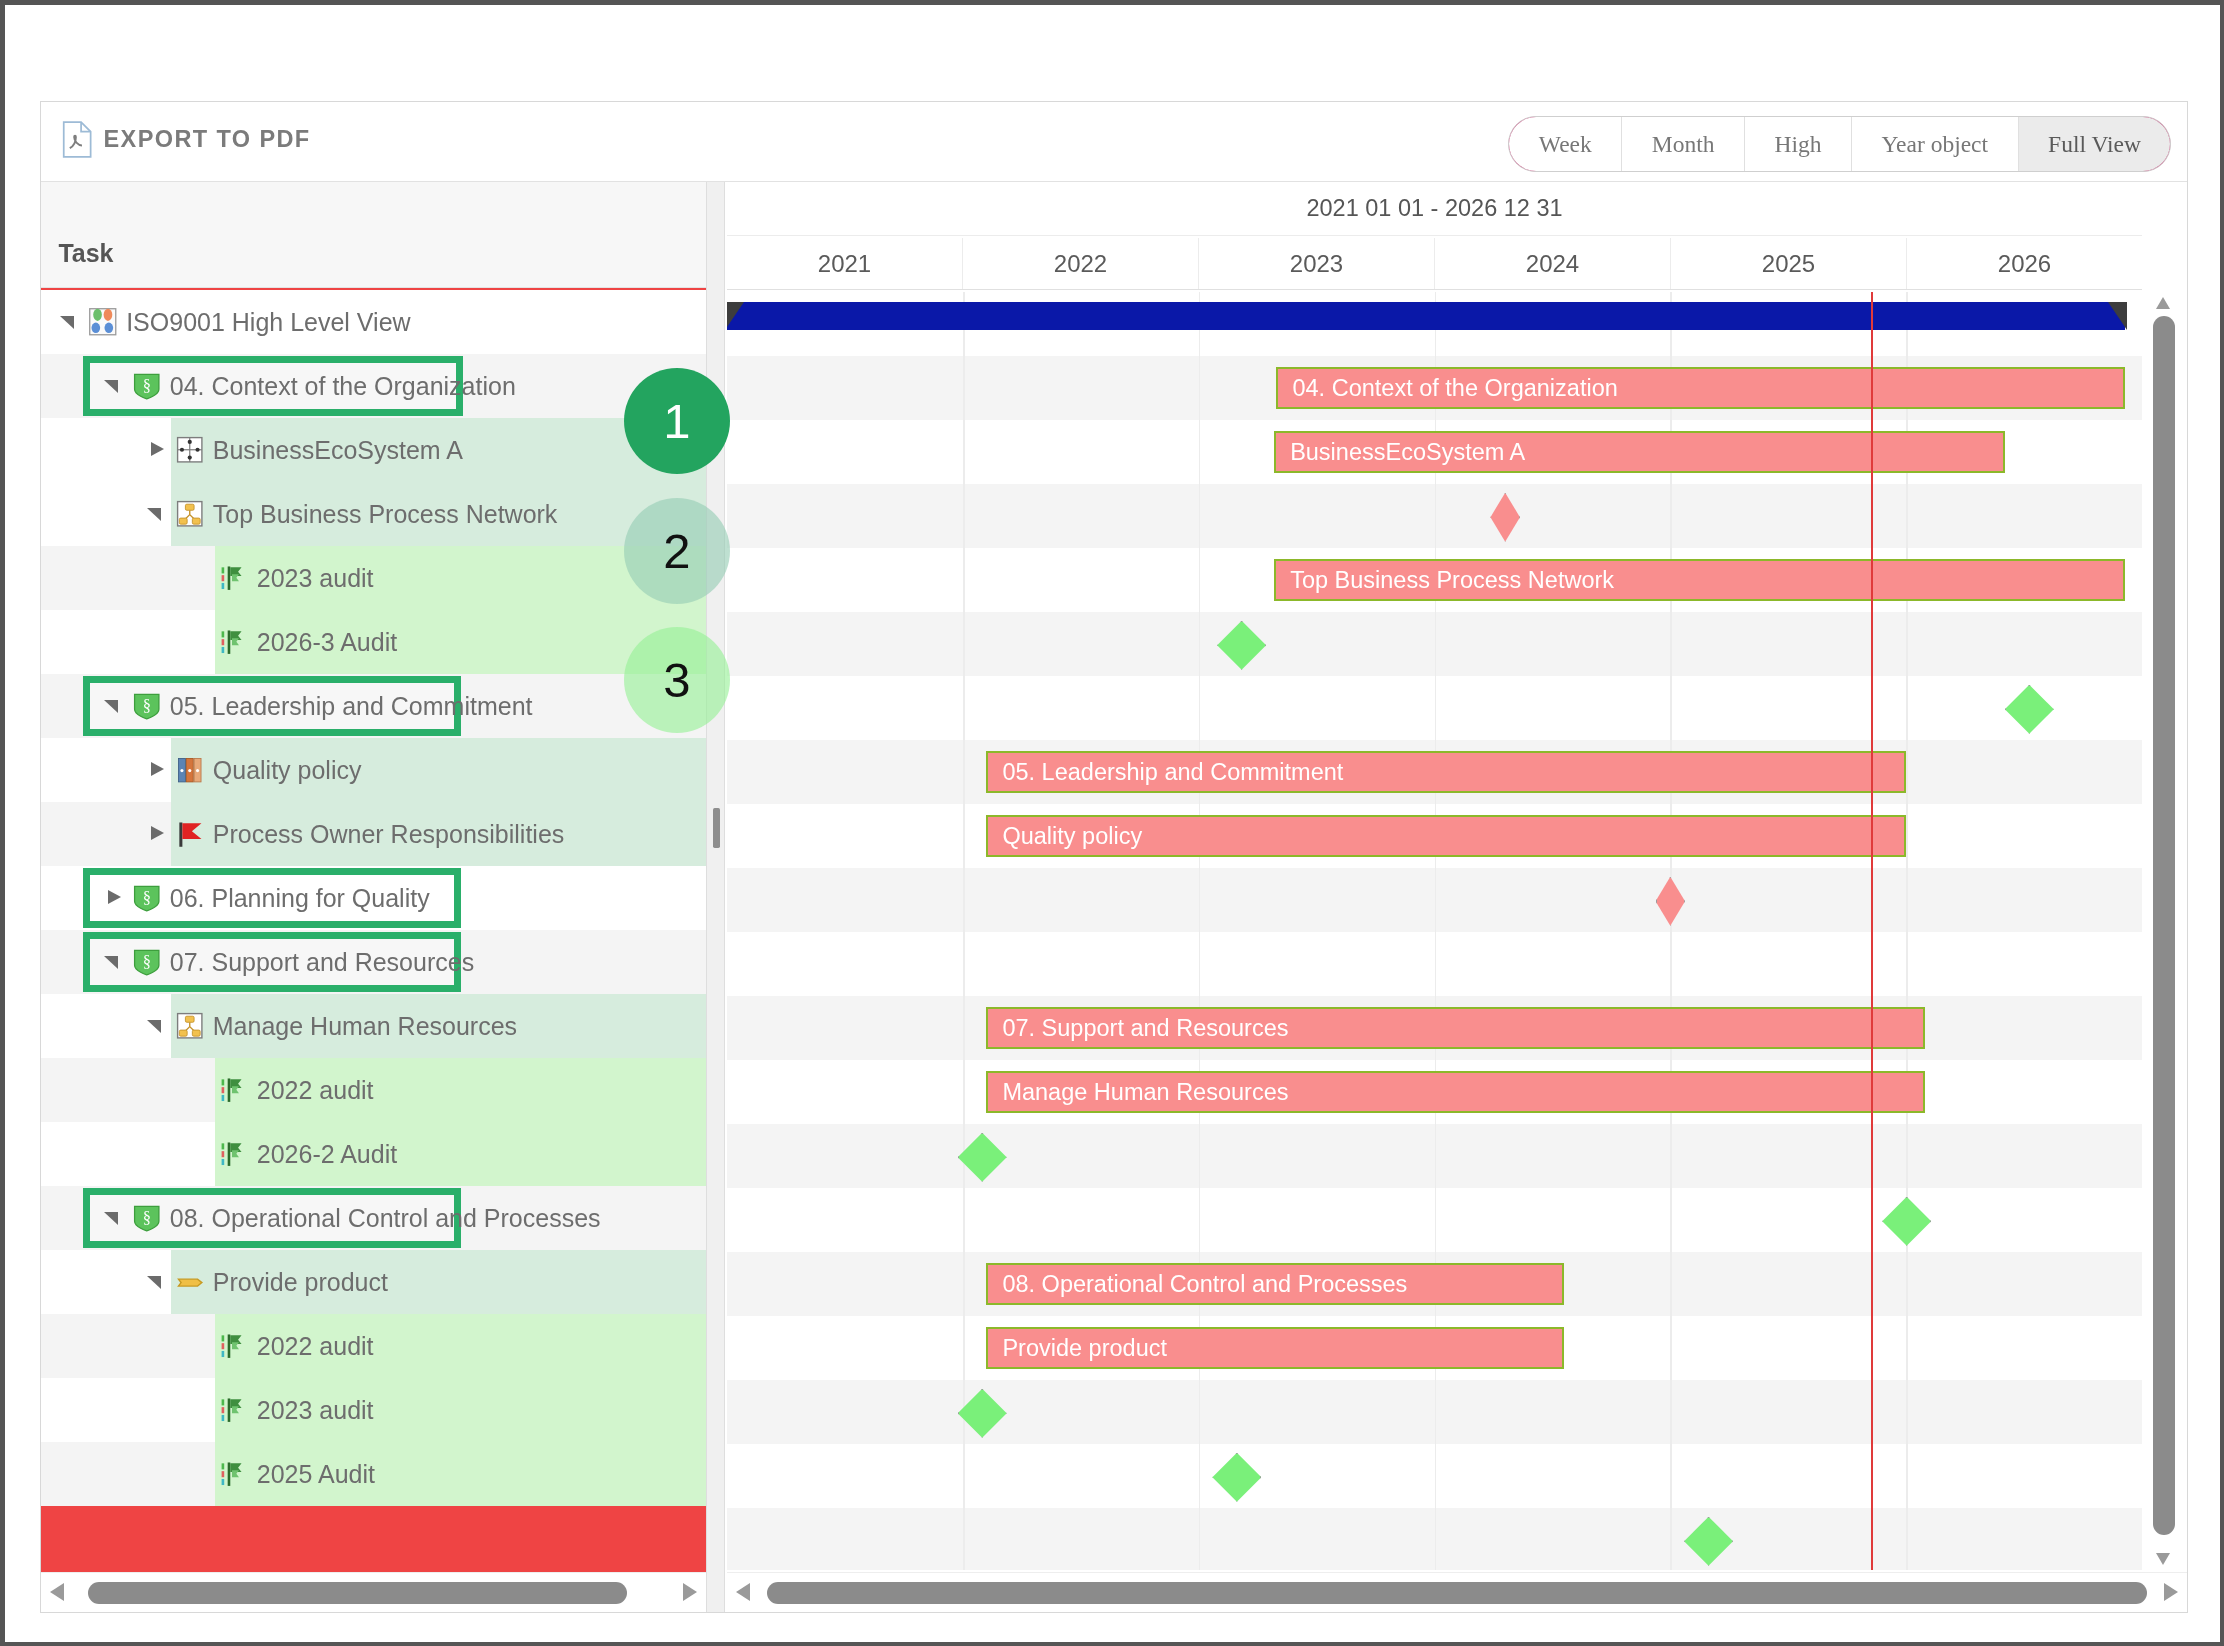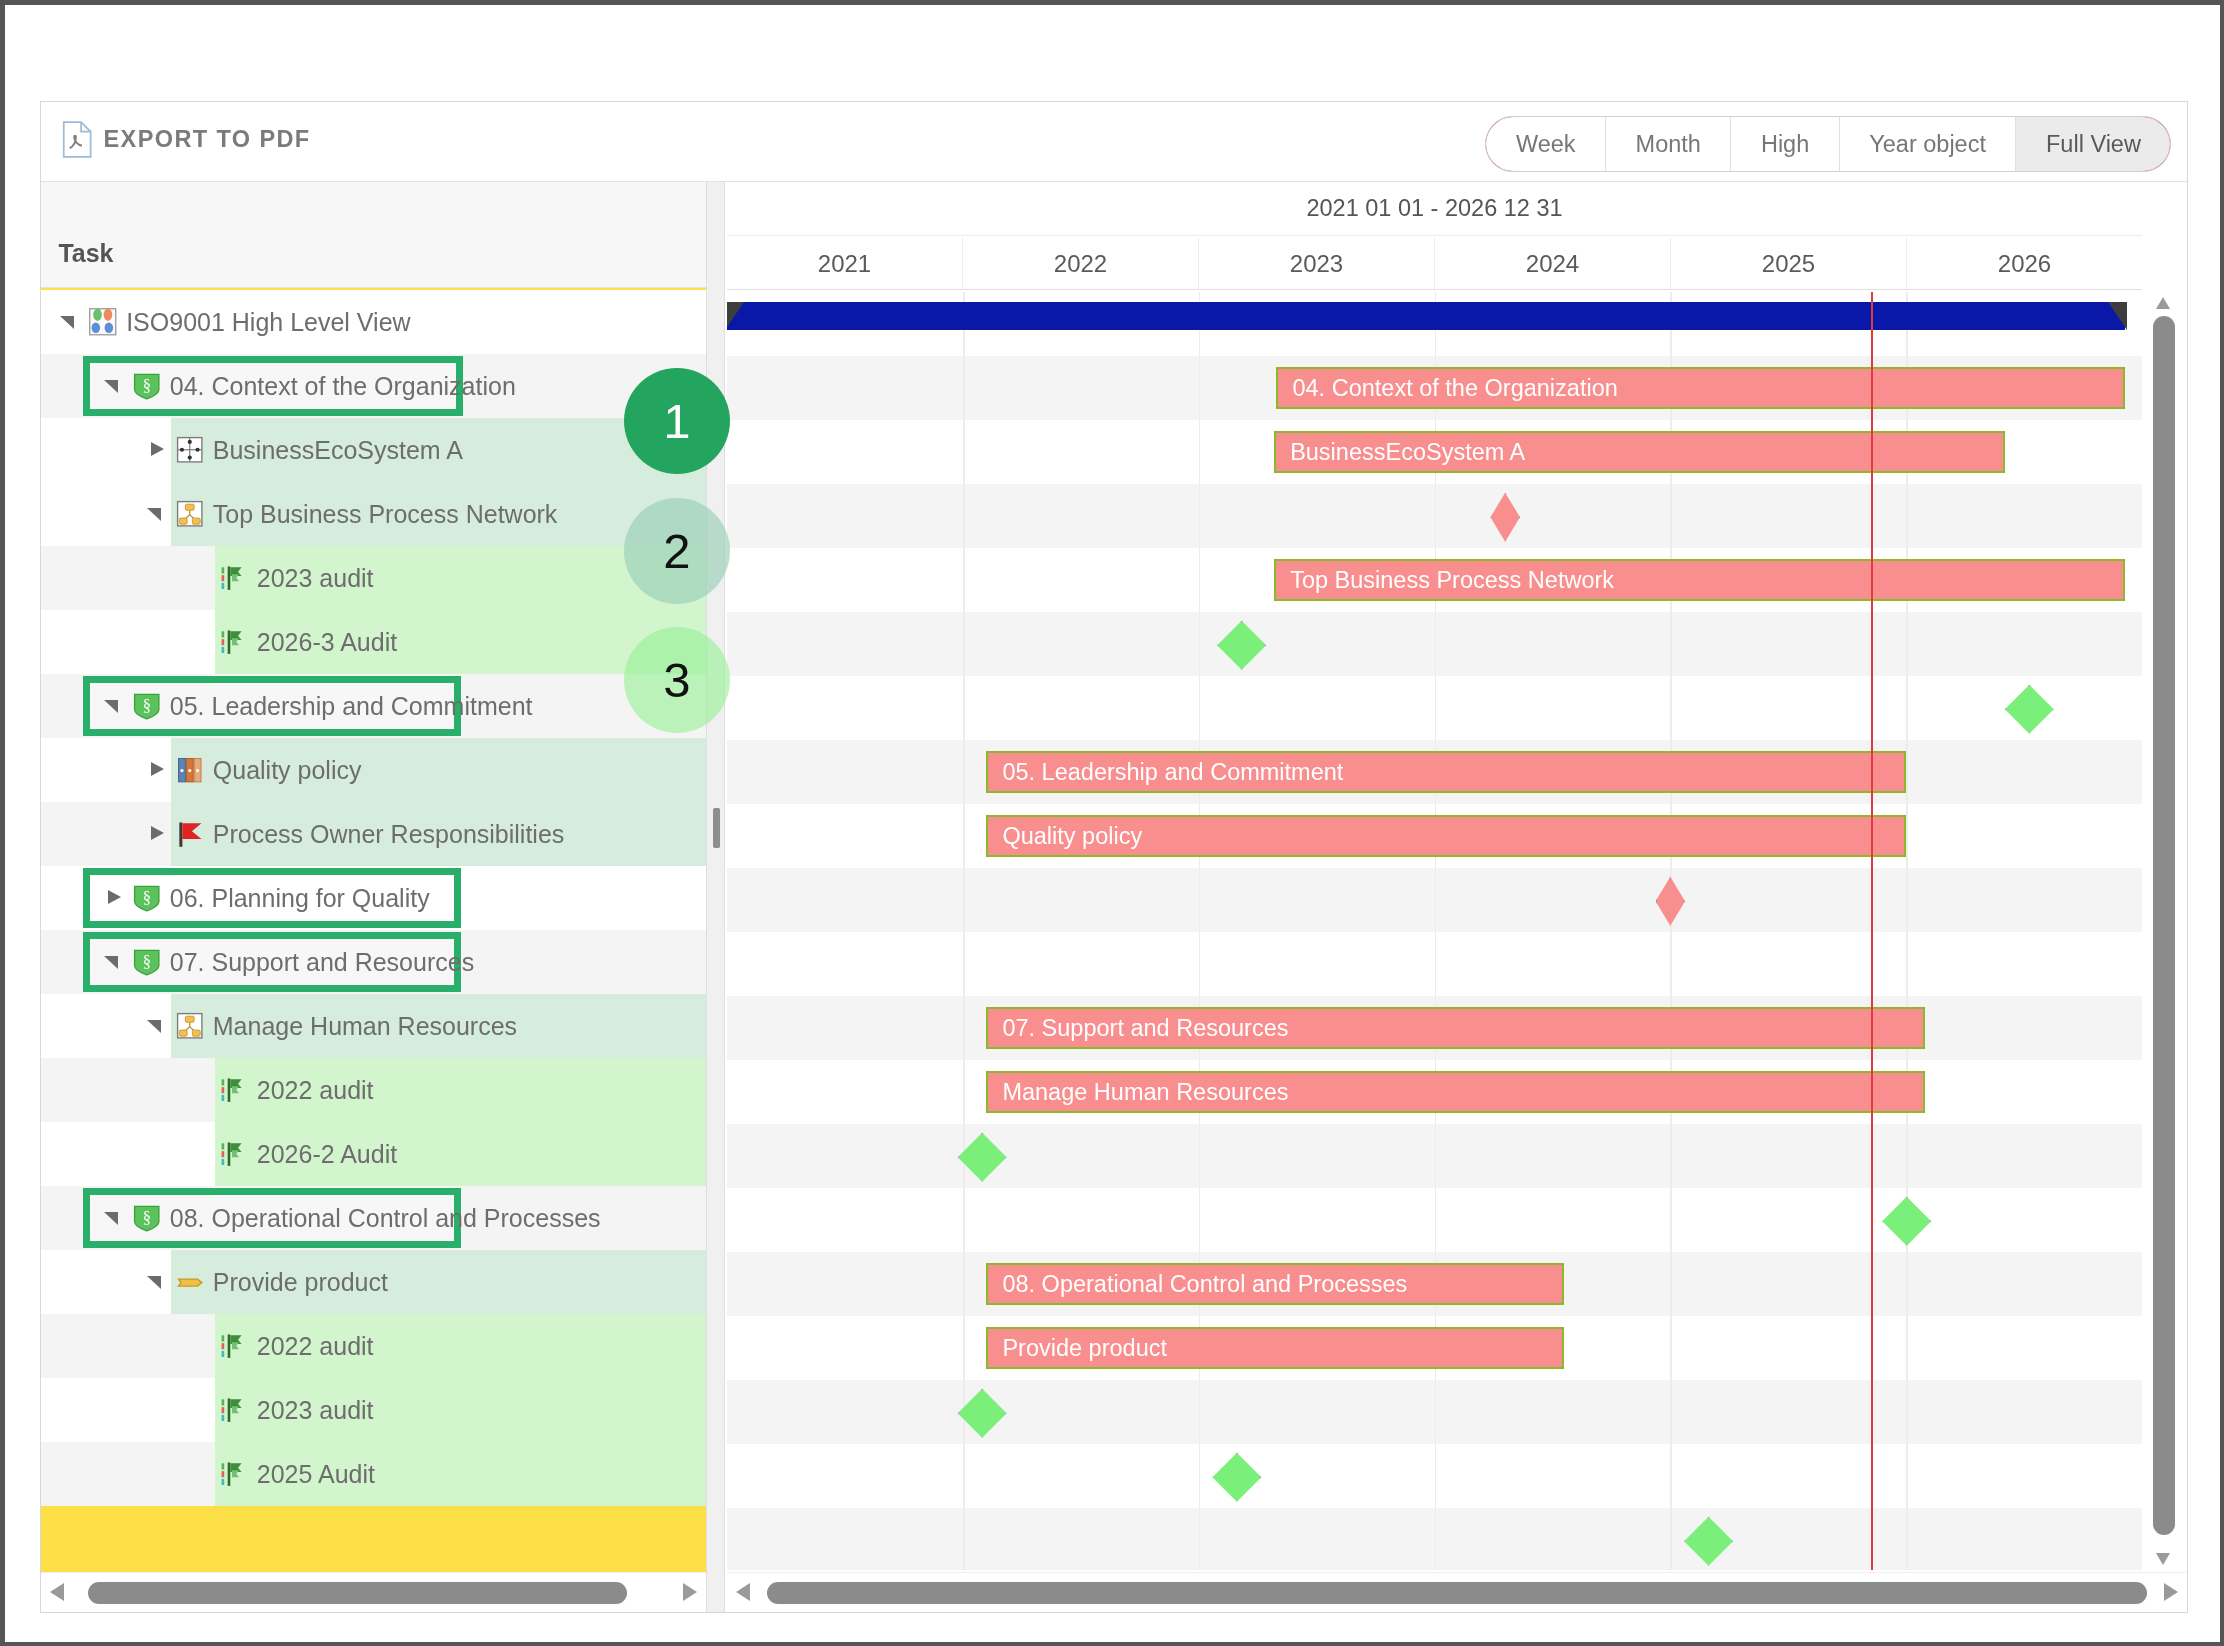--- a/index.html
+++ b/index.html
@@ -23,35 +23,35 @@
   }
 
   
   .toolbar{position:absolute;left:0;top:0;width:100%;height:80px;border-bottom:1.7px solid #e2e2e2;box-sizing:border-box;}
   .export-btn{position:absolute;left:21px;top:19px;display:flex;align-items:center;gap:12px;cursor:pointer;}
   .pdf-icon{width:29.5px;height:37px;position:relative;display:block;}
   .export-label{font-size:23.5px;color:#7b7b7b;letter-spacing:1.4px;font-weight:600;}
 
   .seg-group{
     position:absolute;right:15.6px;top:14px;height:54px;display:flex;
-    border:1.7px solid #cfcfcf;border-radius:28px;overflow:hidden;background:#be185d;
+    border:1.7px solid #cfcfcf;border-radius:28px;overflow:hidden;background:#be185d;font-family:Liberation Serif, serif;
   }
   .seg-btn{
     display:flex;align-items:center;justify-content:center;
     padding:0 29.5px;font-size:23.5px;color:#777;background:#fff;
     border-right:1.7px solid #e0e0e0;cursor:pointer;white-space:nowrap;
   }
   .seg-btn:last-child{border-right:none;}
   .seg-btn.active{background:#ebebeb;color:#5a5a5a;}
 
   
   .split{position:absolute;left:0;top:80px;width:100%;bottom:0;}
 
   
-  .tree-pane{position:absolute;left:0;top:0;width:665px;height:100%;background:#fde047;overflow:hidden;text-align:right;}
+  .tree-pane{position:absolute;left:0;top:0;width:665px;height:100%;background:#ef4444;overflow:hidden;text-align:right;}
   .tree-head{
     position:absolute;left:0;top:0;width:100%;height:106px;
     background:#f7f7f7;border-bottom:1.7px solid #e4e4e4;box-sizing:border-box;
   }
   .tree-head-label{position:absolute;left:17.4px;bottom:19px;font-size:25px;color:#555;font-weight:600;}
   .tree-rows{position:absolute;left:0;top:108px;width:100%;bottom:42px;overflow:hidden;}
 
   .trow{position:relative;height:64px;box-sizing:border-box;}
   .trow.odd{background:#fff;}
   .trow.even{background:#f4f4f4;}

